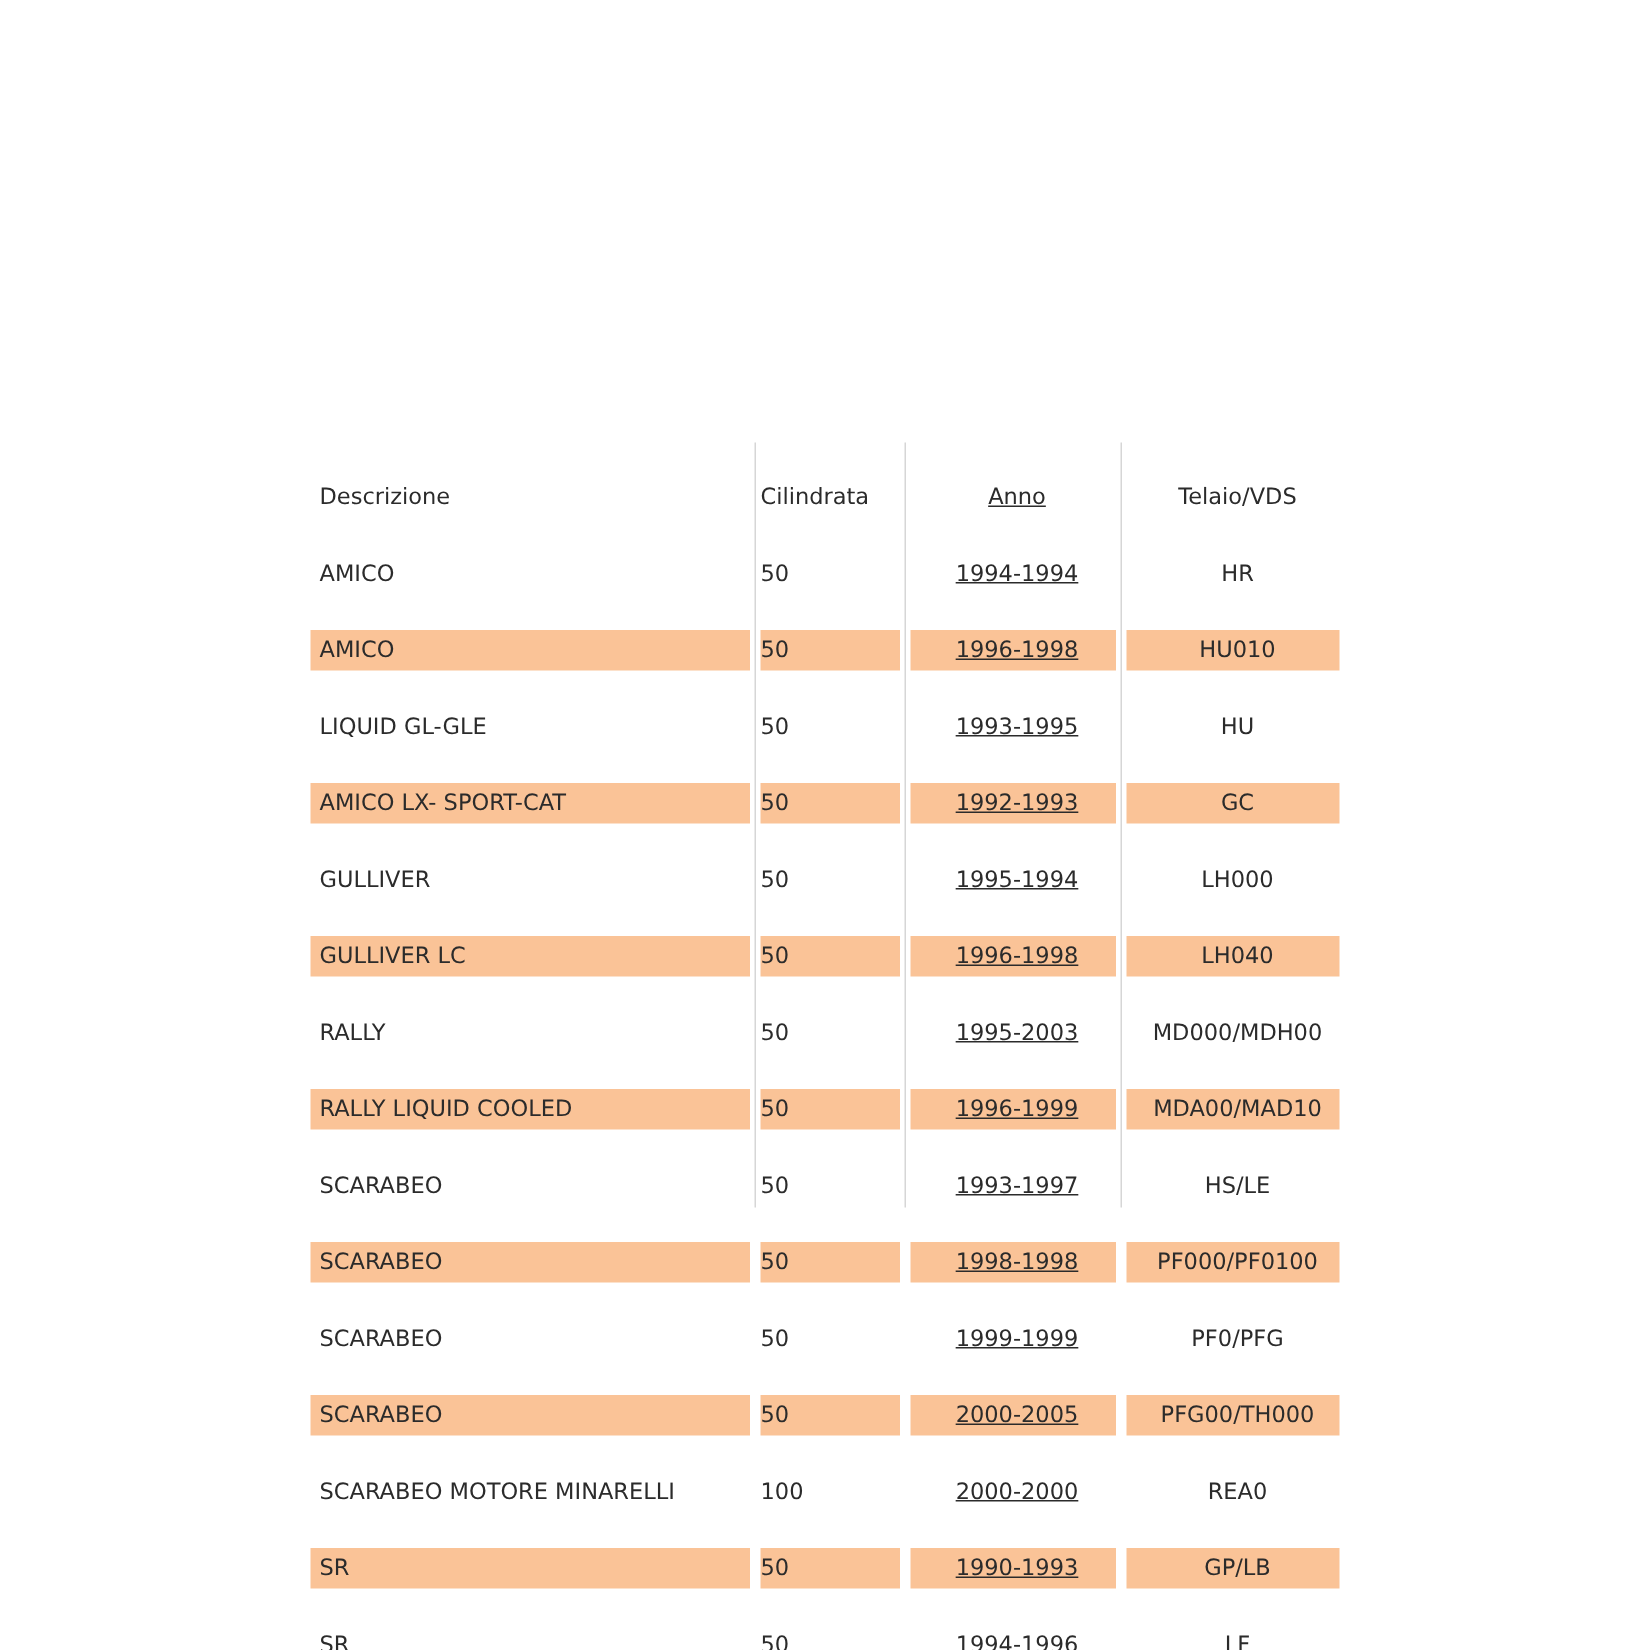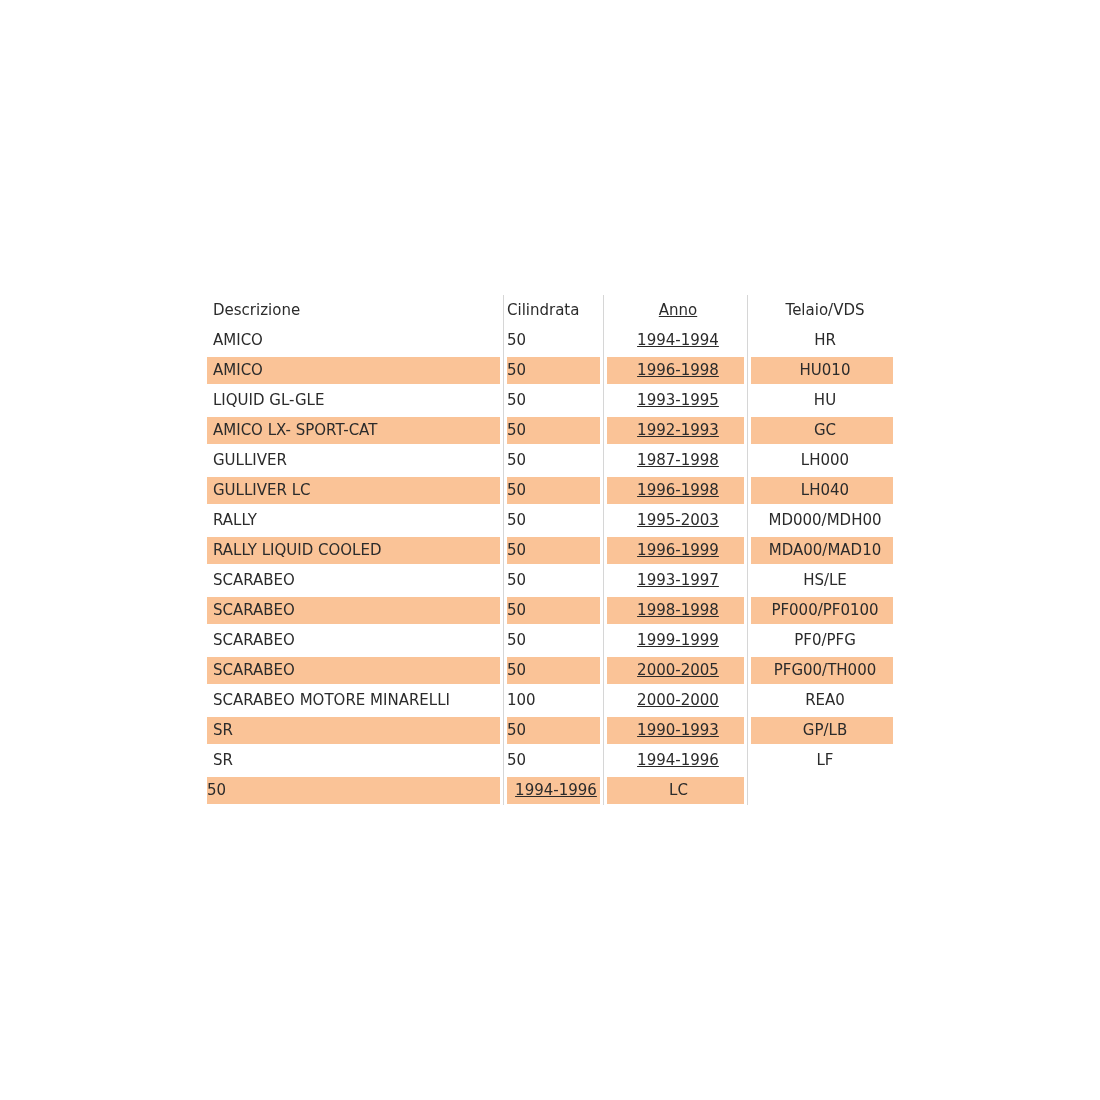--- a/index.html
+++ b/index.html
@@ -34,20 +34,21 @@
   .vline1 { left: 296px; }
   .vline2 { left: 396px; }
   .vline3 { left: 540px; }
   .row {
     position: relative;
     display: grid;
     grid-template-columns: 293px 93px 137px 142px;
     column-gap: 7px;
     height: 30px;
     z-index: 1;
+    margin-top: 21px;
   }
   .cell {
     height: 27px;
     line-height: 27px;
     margin-top: 1.5px;
     white-space: nowrap;
     overflow: hidden;
   }
   .row.hl .cell {
     background: #fac397;
@@ -102,21 +103,21 @@
   <div class="row hl">
     <div class="cell c1">AMICO LX- SPORT-CAT</div>
     <div class="cell c2">50</div>
     <div class="cell c3">1992-1993</div>
     <div class="cell c4">GC</div>
   </div>
 
   <div class="row">
     <div class="cell c1">GULLIVER</div>
     <div class="cell c2">50</div>
-    <div class="cell c3">1987-1998</div>
+    <div class="cell c3">1995-1994</div>
     <div class="cell c4">LH000</div>
   </div>
 
   <div class="row hl">
     <div class="cell c1">GULLIVER LC</div>
     <div class="cell c2">50</div>
     <div class="cell c3">1996-1998</div>
     <div class="cell c4">LH040</div>
   </div>
 

